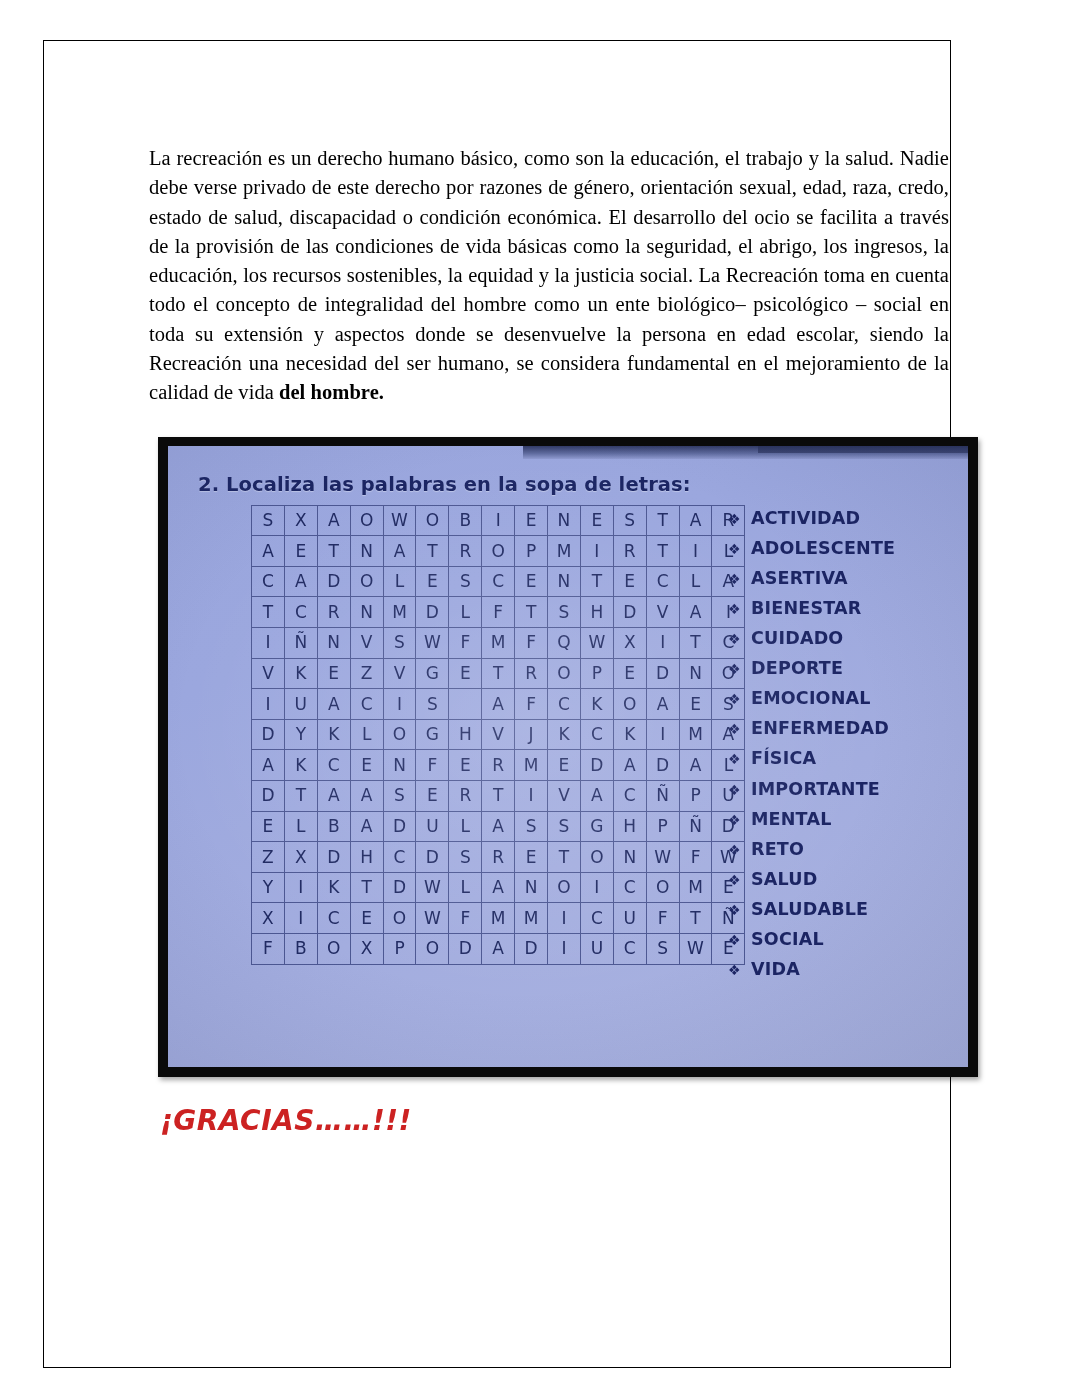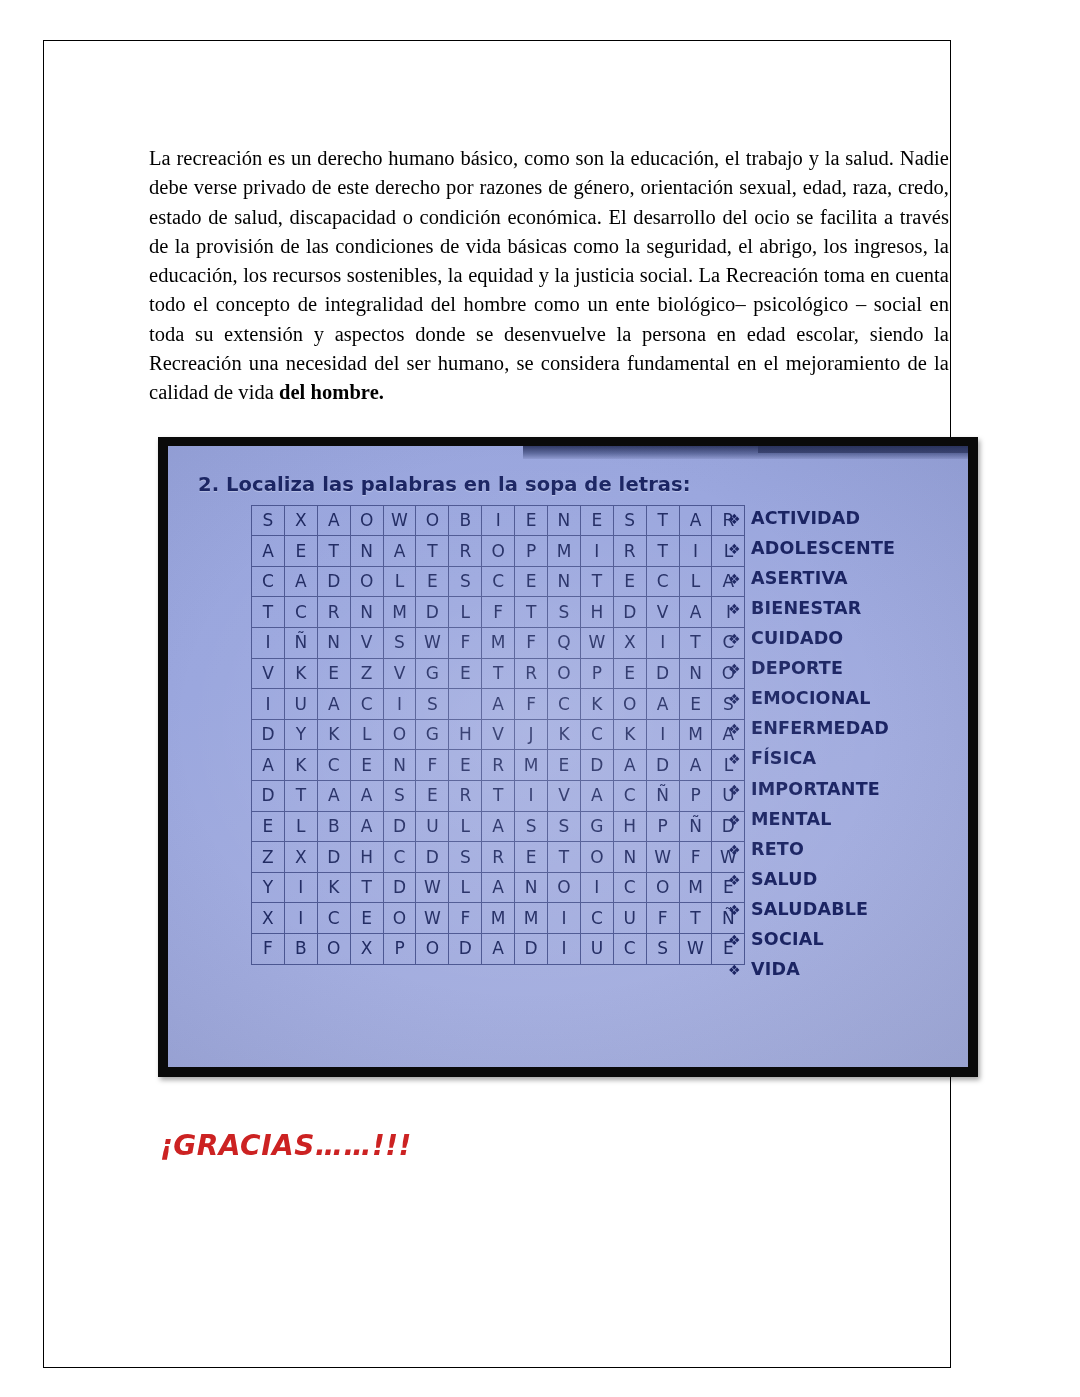--- a/index.html
+++ b/index.html
@@ -156,21 +156,21 @@
   }
   .wl-bullet {
     display: inline-block;
     width: 23px;
     font-size: 14px;
     color: #1b2463;
     flex: none;
   }
 
   .thanks {
-    margin-top: 52px;
+    margin-top: 27px;
     margin-left: 11px;
     font-family: "DejaVu Sans", sans-serif;
     font-style: italic;
     font-weight: bold;
     font-size: 28px;
     color: #cc2222;
     letter-spacing: 0.5px;
   }
 </style>
 </head>

